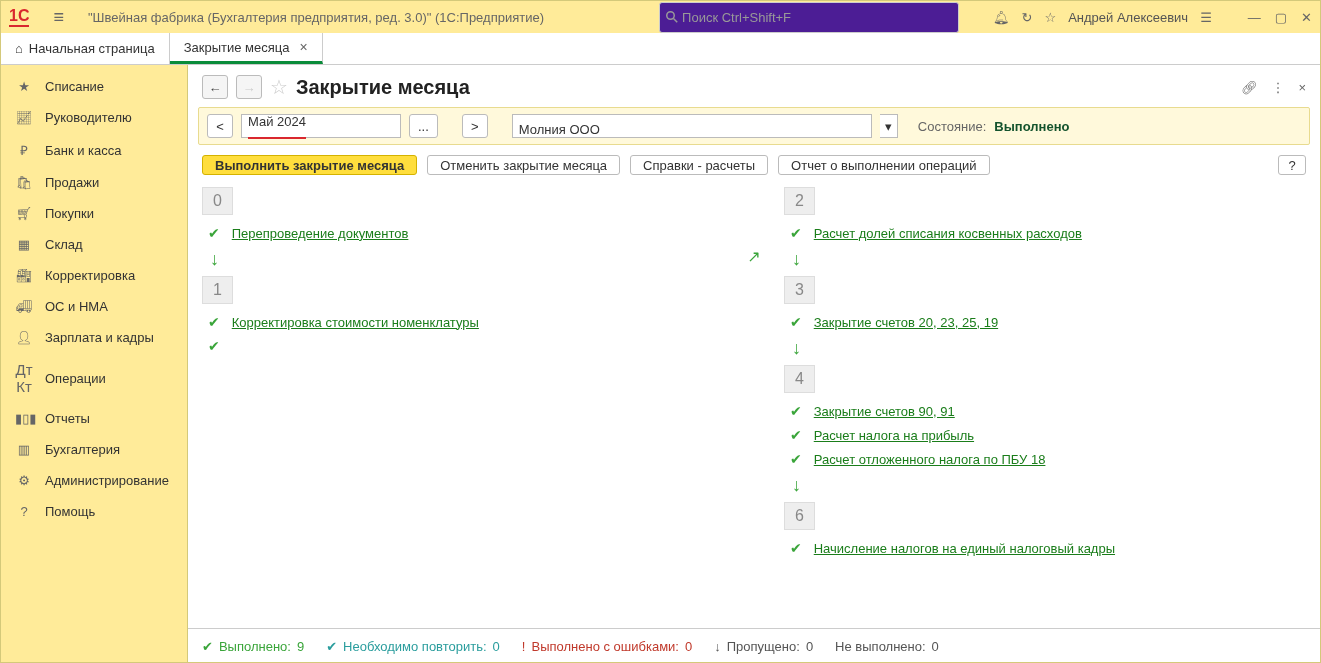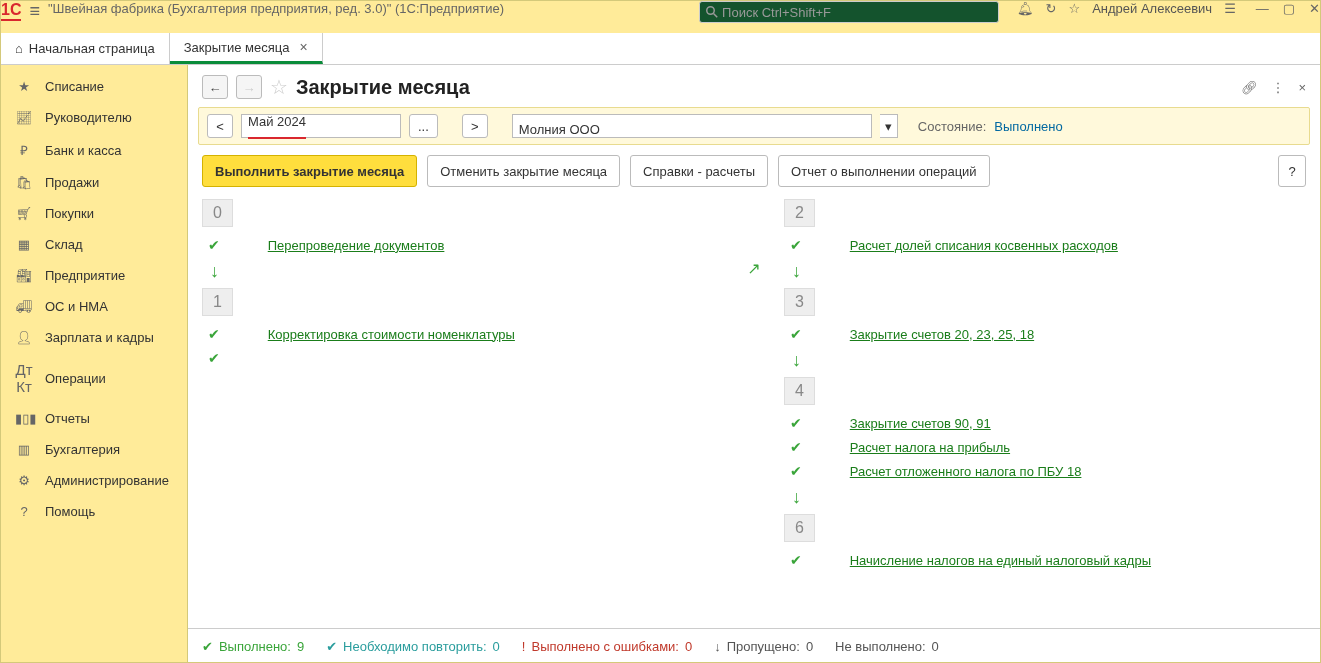--- a/index.html
+++ b/index.html
@@ -1,22 +1,22 @@
 <!DOCTYPE html>
 <html><head>
 <meta charset="utf-8">
 <style>
 * { box-sizing: border-box; margin: 0; padding: 0; }
 body { font-family: Arial, sans-serif; font-size: 13px; color: #333; background: #fff; width: 1321px; height: 663px; overflow: hidden; border: 1px solid #d4c97a; }
-.titlebar { height: 32px; background: #ffeb99; display: flex; align-items: flex-start; padding: 0 0; gap: 8px; }
+.titlebar { height: 32px; background: #ffeb99; display: flex; align-items: center; padding: 0 8px; gap: 24px; }
 .logo { color: #d9272e; font-weight: bold; font-size: 16px; display: flex; align-items: center; }
 .logo-underline { border-bottom: 2px solid #d9272e; }
 .hamburger { cursor: pointer; font-size: 18px; color: #666; }
 .title-text { color: #666; font-size: 13px; }
-.search-box { margin-left: auto; background: #14532d; border: 1px solid #ccc; border-radius: 3px; height: 22px; width: 300px; display: flex; align-items: center; padding: 0 6px; color: #999; }
+.search-box { margin-left: auto; background: #4c1d95; border: 1px solid #ccc; border-radius: 3px; height: 31px; width: 300px; display: flex; align-items: center; padding: 0 6px; color: #999; }
 .search-box svg { margin-right: 4px; }
 .title-icons { display: flex; gap: 12px; align-items: center; margin-left: 10px; color: #666; }
 .title-icons span, .title-icons div { cursor: pointer; }
 .user-name { color: #555; }
 .win-controls { display: flex; gap: 14px; margin-left: 12px; color: #666; }
 .tabbar { height: 32px; background: #fff; border-bottom: 1px solid #ccc; display: flex; align-items: stretch; }
 .tab { display: flex; align-items: center; padding: 0 14px; border-right: 1px solid #ccc; cursor: pointer; gap: 6px; }
 .tab.home-tab { }
 .tab.active { border-bottom: 3px solid #0a8c3a; }
 .tab .close-x { font-size: 14px; color: #666; margin-left: 4px; }
@@ -31,31 +31,31 @@
 .star-icon { color: #ccc; font-size: 20px; }
 .page-title { font-size: 20px; font-weight: bold; color: #222; }
 .header-right { margin-left: auto; display: flex; gap: 14px; color: #666; }
 .filter-bar { background: #fff9db; border: 1px solid #e8db8f; margin: 0 10px; padding: 6px 8px; display: flex; align-items: center; gap: 8px; border-radius: 2px; }
 .mini-btn { border: 1px solid #bbb; background: #fff; height: 24px; min-width: 26px; padding: 0 8px; display: flex; align-items: center; justify-content: center; border-radius: 3px; cursor: pointer; }
 .period-input { border: 1px solid #bbb; background: #fff; height: 24px; width: 160px; padding: 0 6px; display: flex; align-items: center; }
 .period-underline { border-bottom: 2px solid #d9272e; display: inline-block; padding-bottom: 8px; }
 .org-input { border: 1px solid #bbb; background: #fff; height: 24px; flex: 1; max-width: 360px; padding: 0 6px; display: flex; align-items: flex-end; }
 .org-dd { border: 1px solid #bbb; border-left: none; height: 24px; width: 18px; display: flex; align-items: center; justify-content: center; background: #fff; cursor: pointer; }
 .state-label { color: #666; margin-left: 12px; }
-.state-val { color: #0369a1; font-weight: normal; }
+.state-val { color: #14532d; font-weight: bold; }
 .toolbar { display: flex; gap: 10px; padding: 10px 14px; align-items: center; }
-.btn { border: 1px solid #bbb; background: #fff; height: 32px; padding: 8px 12px; border-radius: 3px; cursor: pointer; display: flex; align-items: center; color: #333; }
+.btn { border: 1px solid #bbb; background: #fff; height: 20px; padding: 8px 12px; border-radius: 3px; cursor: pointer; display: flex; align-items: center; color: #333; }
 .btn.primary { background: #ffde3d; border-color: #d4b200; font-weight: bold; }
 .btn.help { margin-left: auto; width: 28px; justify-content: center; }
 .ops-area { flex: 1; display: flex; padding: 0 14px 0 14px; gap: 20px; overflow: hidden; }
 .col { flex: 1; }
 .stage-num { background: #eee; border: 1px solid #ddd; display: inline-block; padding: 4px 10px; font-size: 16px; color: #888; margin: 2px 0 6px 0; }
 .op-row { display: flex; align-items: center; gap: 12px; padding: 4px 0 4px 6px; }
 .check { color: #3aa53a; font-size: 14px; }
-.op-link { color: #1a7d1a; text-decoration: underline; cursor: pointer; margin-left: 36px; }
+.op-link { color: #1a7d1a; text-decoration: underline; cursor: pointer; }
 .op-link.red-under { border-bottom: 2px solid #d9272e; padding-bottom: 1px; text-decoration: underline; }
 .arrow-down { color: #3aa53a; font-size: 18px; margin: 4px 0 4px 8px; }
 .arrow-diag { color: #3aa53a; font-size: 16px; position: relative; }
 .middle-arrow { width: 20px; display: flex; flex-direction: column; align-items: center; padding-top: 62px; }
 .statusbar { border-top: 1px solid #ccc; padding: 10px 14px; display: flex; gap: 22px; align-items: center; font-size: 13px; background: #fff; }
 .st-item { display: flex; align-items: center; gap: 6px; }
 .st-green { color: #3aa53a; }
 .st-teal { color: #2a9d9d; }
 .st-red { color: #c0392b; }
 .st-gray { color: #555; }
@@ -123,21 +123,21 @@
     <div class="sidebar-item">
         <span class="sicon">🛒︎</span>
         <span>Покупки</span>
       </div>
     <div class="sidebar-item">
         <span class="sicon">▦</span>
         <span>Склад</span>
       </div>
     <div class="sidebar-item">
         <span class="sicon">🏭︎</span>
-        <span>Предприятие</span>
+        <span>Корректировка</span>
       </div>
     <div class="sidebar-item">
         <span class="sicon">🚚︎</span>
         <span>ОС и НМА</span>
       </div>
     <div class="sidebar-item">
         <span class="sicon">👤︎</span>
         <span>Зарплата и кадры</span>
       </div>
     <div class="sidebar-item">
@@ -226,21 +226,21 @@
       <div class="col">
         <div class="stage-num">2</div>
         <div class="op-row">
           <span class="check">✔</span>
           <span class="op-link">Расчет долей списания косвенных расходов</span>
         </div>
         <div class="arrow-down">↓</div>
         <div class="stage-num">3</div>
         <div class="op-row">
           <span class="check">✔</span>
-          <span class="op-link">Закрытие счетов 20, 23, 25, 18</span>
+          <span class="op-link">Закрытие счетов 20, 23, 25, 19</span>
         </div>
         <div class="arrow-down">↓</div>
         <div class="stage-num">4</div>
         <div class="op-row">
           <span class="check">✔</span>
           <span class="op-link">Закрытие счетов 90, 91</span>
         </div>
         <div class="op-row">
           <span class="check">✔</span>
           <span class="op-link">Расчет налога на прибыль</span>

